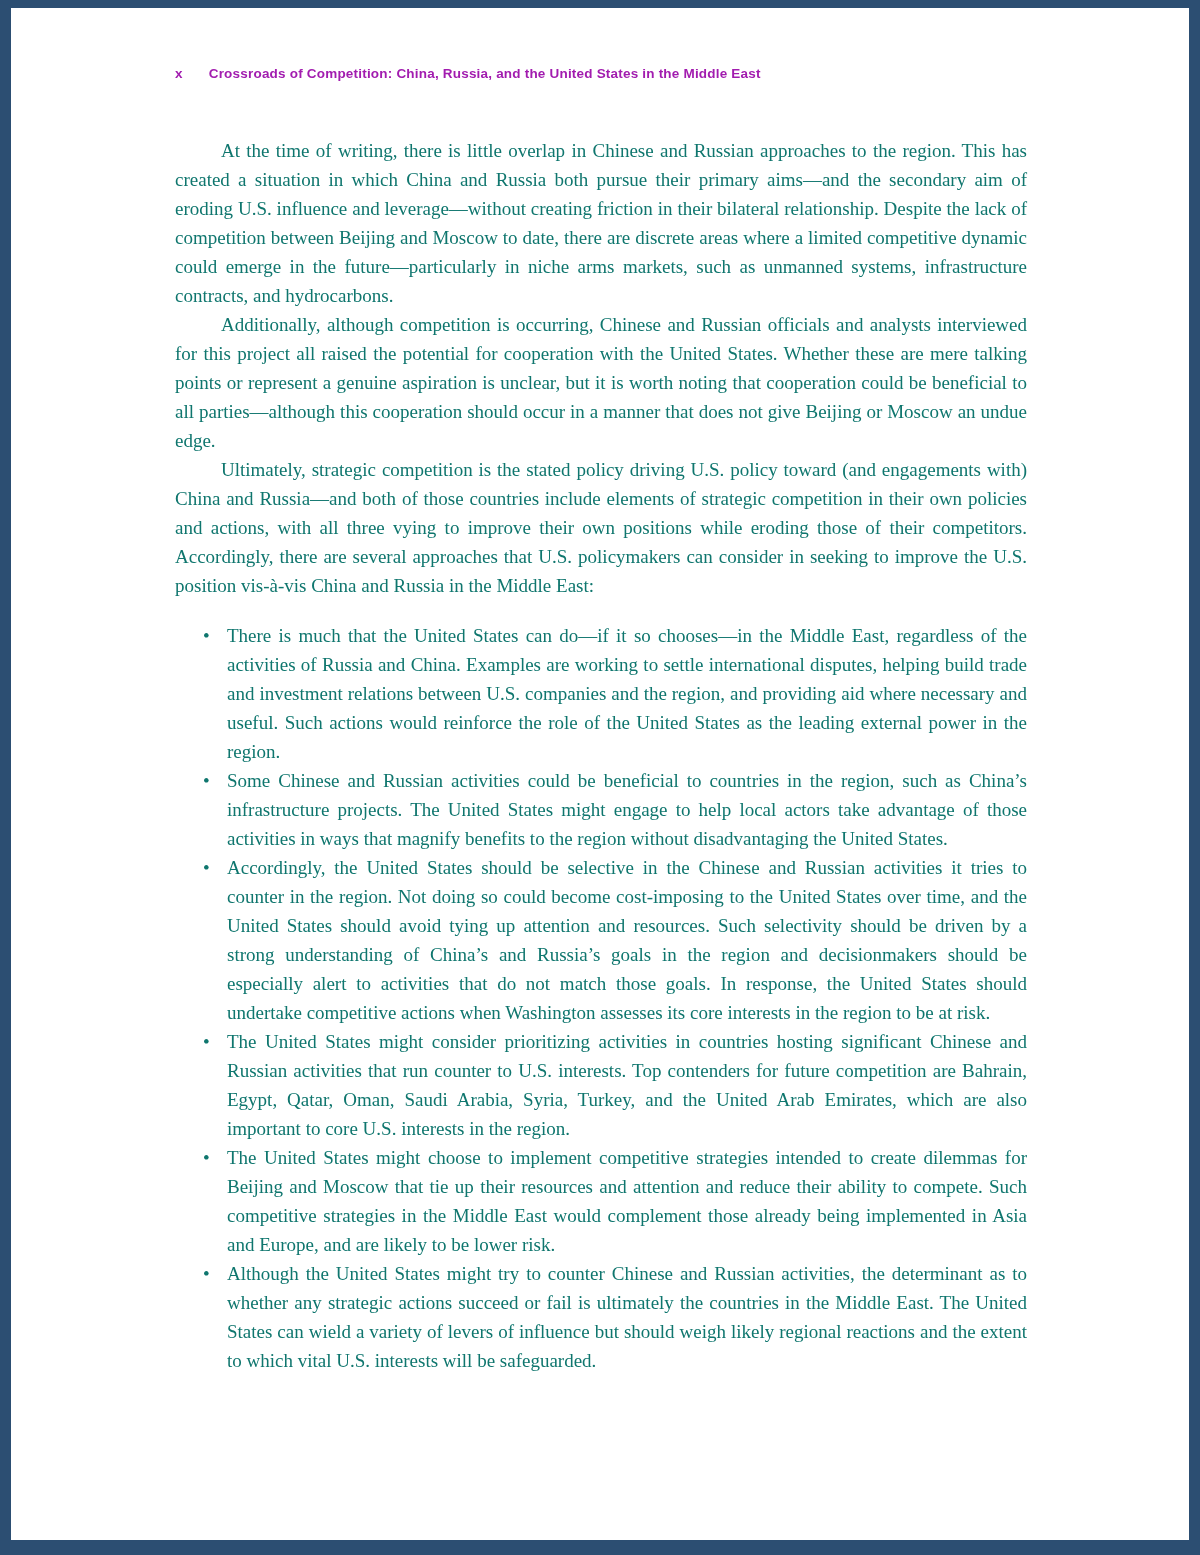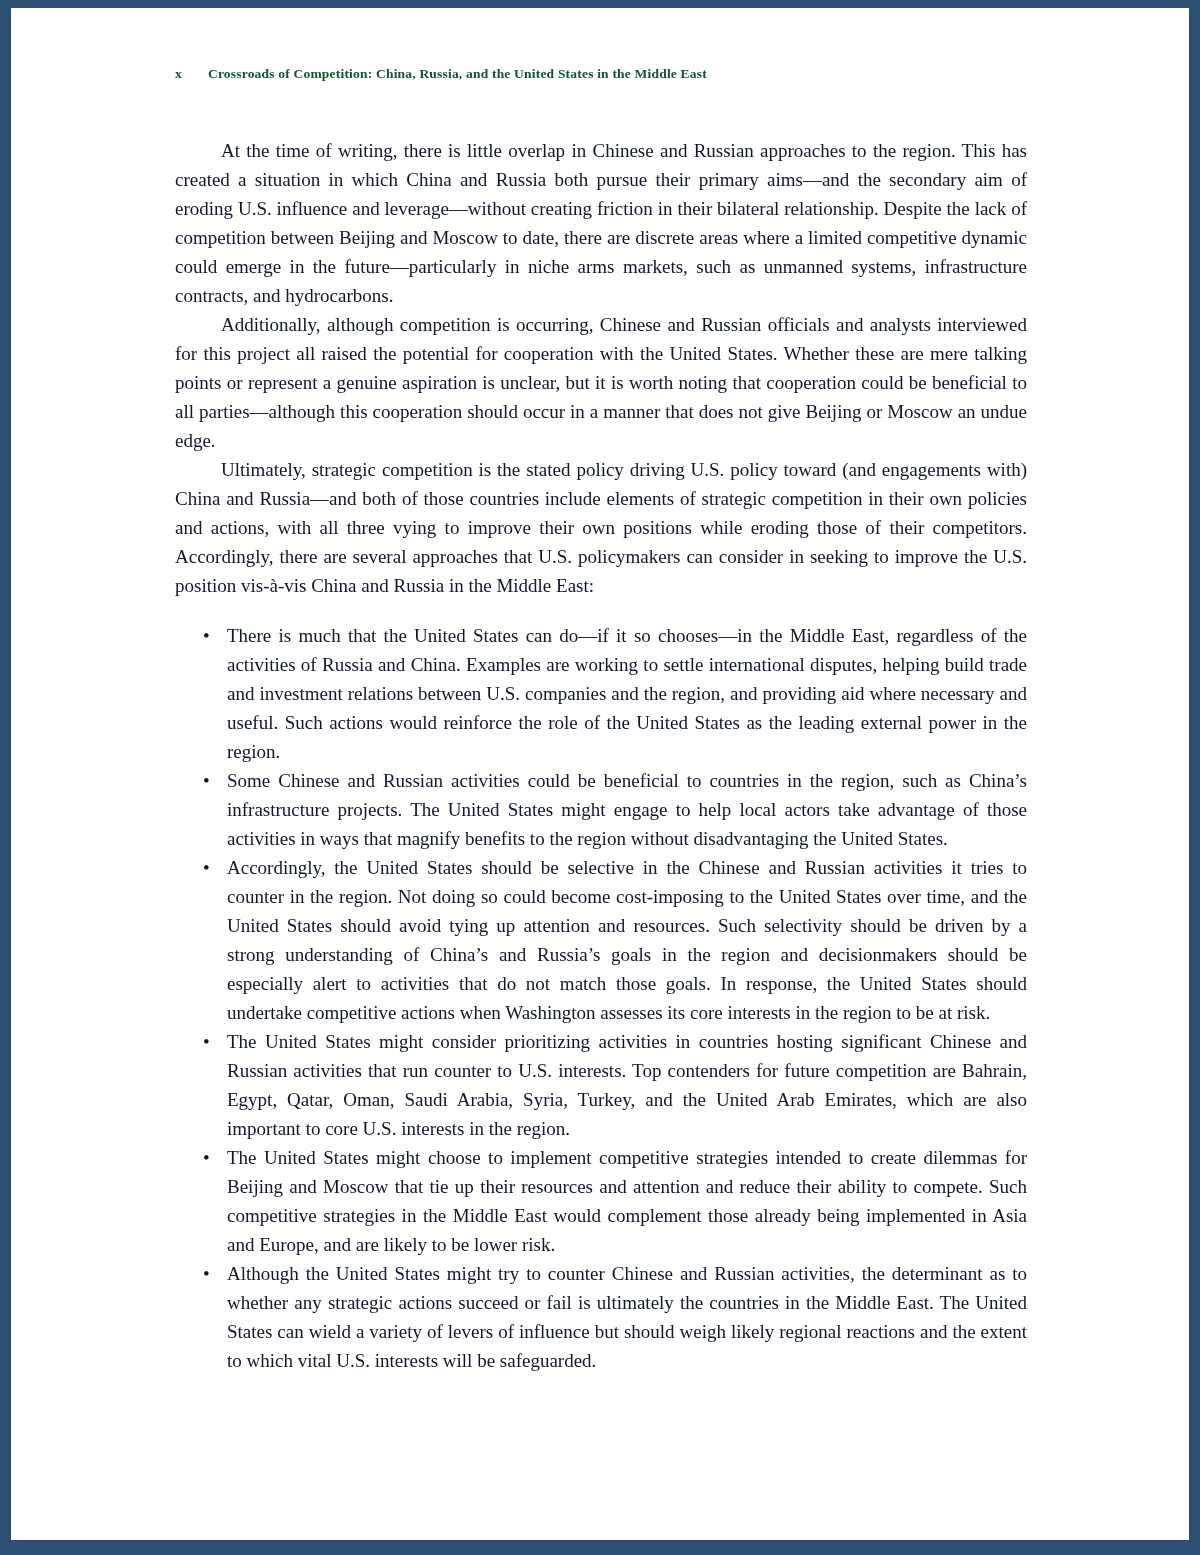--- a/index.html
+++ b/index.html
@@ -21,37 +21,37 @@
       top: 8px;
       left: 11px;
       right: 11px;
       bottom: 15px;
       background: #ffffff;
     }
     .running-head {
       position: absolute;
       top: 58px;
       left: 164px;
-      font-family: Liberation Serif, serif;
+      font-family: Liberation Sans, sans-serif;
       font-weight: bold;
       font-size: 13.5px;
-      color: #14532d;
+      color: #a21caf;
       letter-spacing: 0.2px;
       white-space: nowrap;
     }
     .running-head .pgnum {
       display: inline-block;
       margin-right: 26px;
     }
     .content {
       position: absolute;
       top: 128px;
       left: 164px;
       width: 852px;
-      color: #0f172a;
+      color: #0f766e;
       font-size: 19px;
       line-height: 29px;
       text-align: justify;
     }
     p.body-para {
       text-indent: 46px;
     }
     ul.bullets {
       list-style: none;
       margin-top: 21px;

